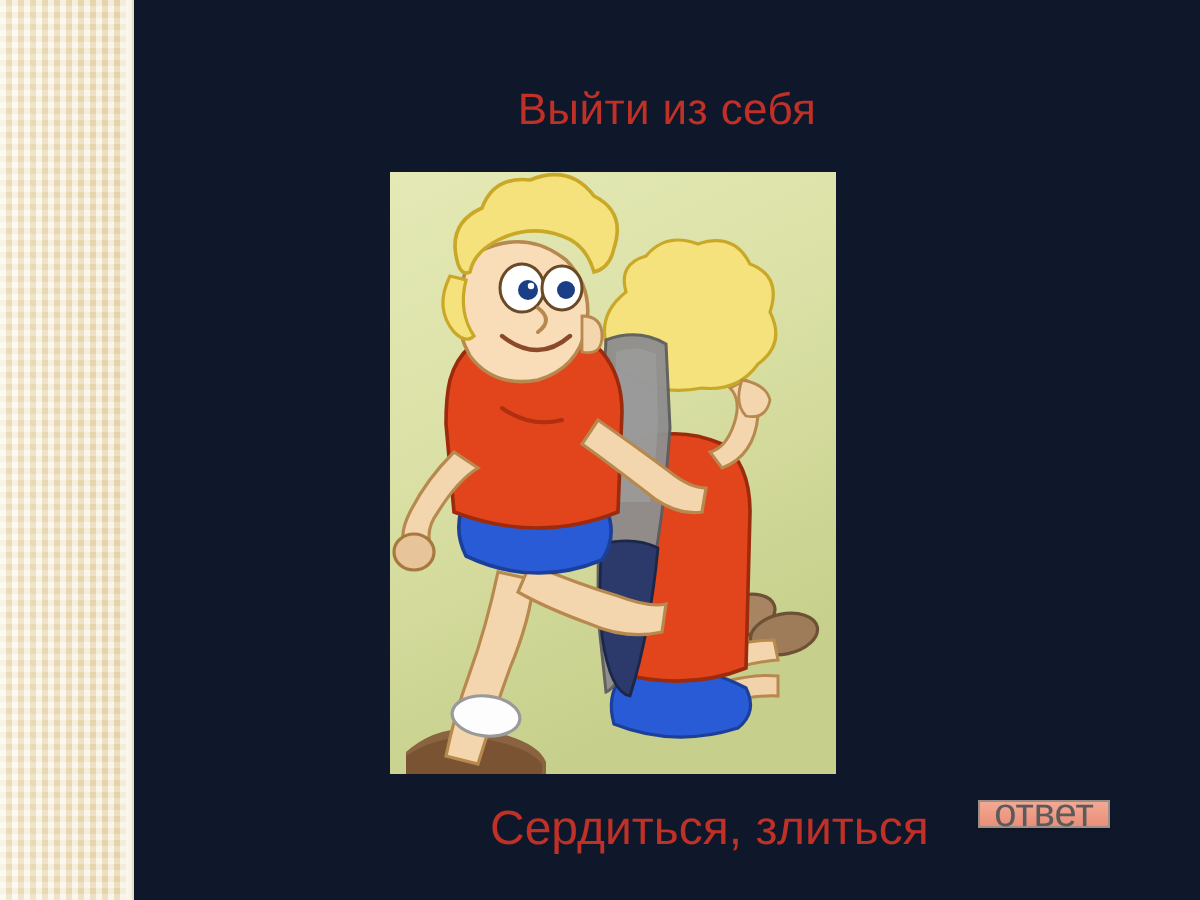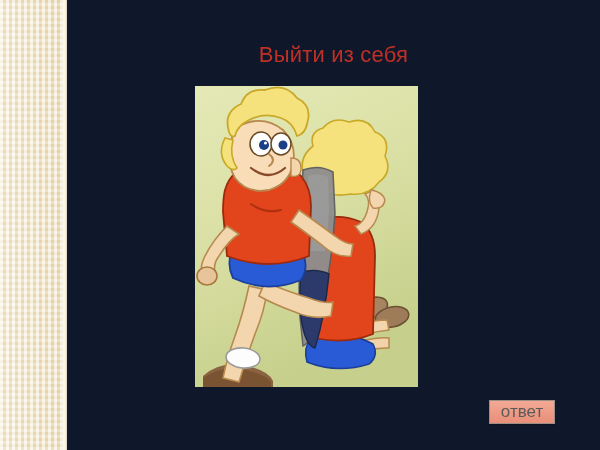--- a/index.html
+++ b/index.html
@@ -64,25 +64,25 @@
     position:absolute;
     left:245px; top:400px;
     font-size:24px;
     line-height:30px;
     color:#bf3026;
     white-space:nowrap;
   }
   #answer-button {
     position:absolute;
     left:489px; top:400px;
-    width:66px; height:24px;
+    width:66px; height:14px;
     background:linear-gradient(180deg,#f2a994 0%,#ee9a85 55%,#e88f79 100%);
     border:1px solid #9a8e86;
     display:flex; align-items:center; justify-content:center;
-    font-size:17px;
+    font-size:20px;
     color:#5b5b5b;
     cursor:pointer;
     box-shadow:0 1px 1px rgba(0,0,0,.18);
   }
 </style>
 </head>
 <body>
 
 <div id="slide">
 
@@ -155,16 +155,17 @@
 
       <path d="M56 82 q18 14 34 0" fill="none" stroke="#8a4a2a" stroke-width="2.2" stroke-linecap="round"></path>
 
       <path d="M34 46 q-6 -20 12 -28 q6 -16 24 -14 q20 -8 32 8 q16 8 10 26 q-2 10 -10 12 q-4 -14 -16 -18 q-16 -6 -32 2 q-12 6 -14 16 q-4 2 -6 -4 z" fill="#f6e27d" stroke="#c9a828" stroke-width="1.8"></path>
       <path d="M30 52 q-8 16 2 28 q6 6 10 2 q-8 -12 -4 -28 z" fill="#f6e27d" stroke="#c9a828" stroke-width="1.6"></path>
 
       <path d="M96 72 q10 0 10 10 q0 10 -10 8 z" fill="#f4d6ae" stroke="#b7894f" stroke-width="1.4"></path>
     </svg>
   </div>
 
+  <div id="caption">Сердиться, злиться</div>
 
   <div id="answer-button">ответ</div>
 
 </div>
 
 </body></html>

